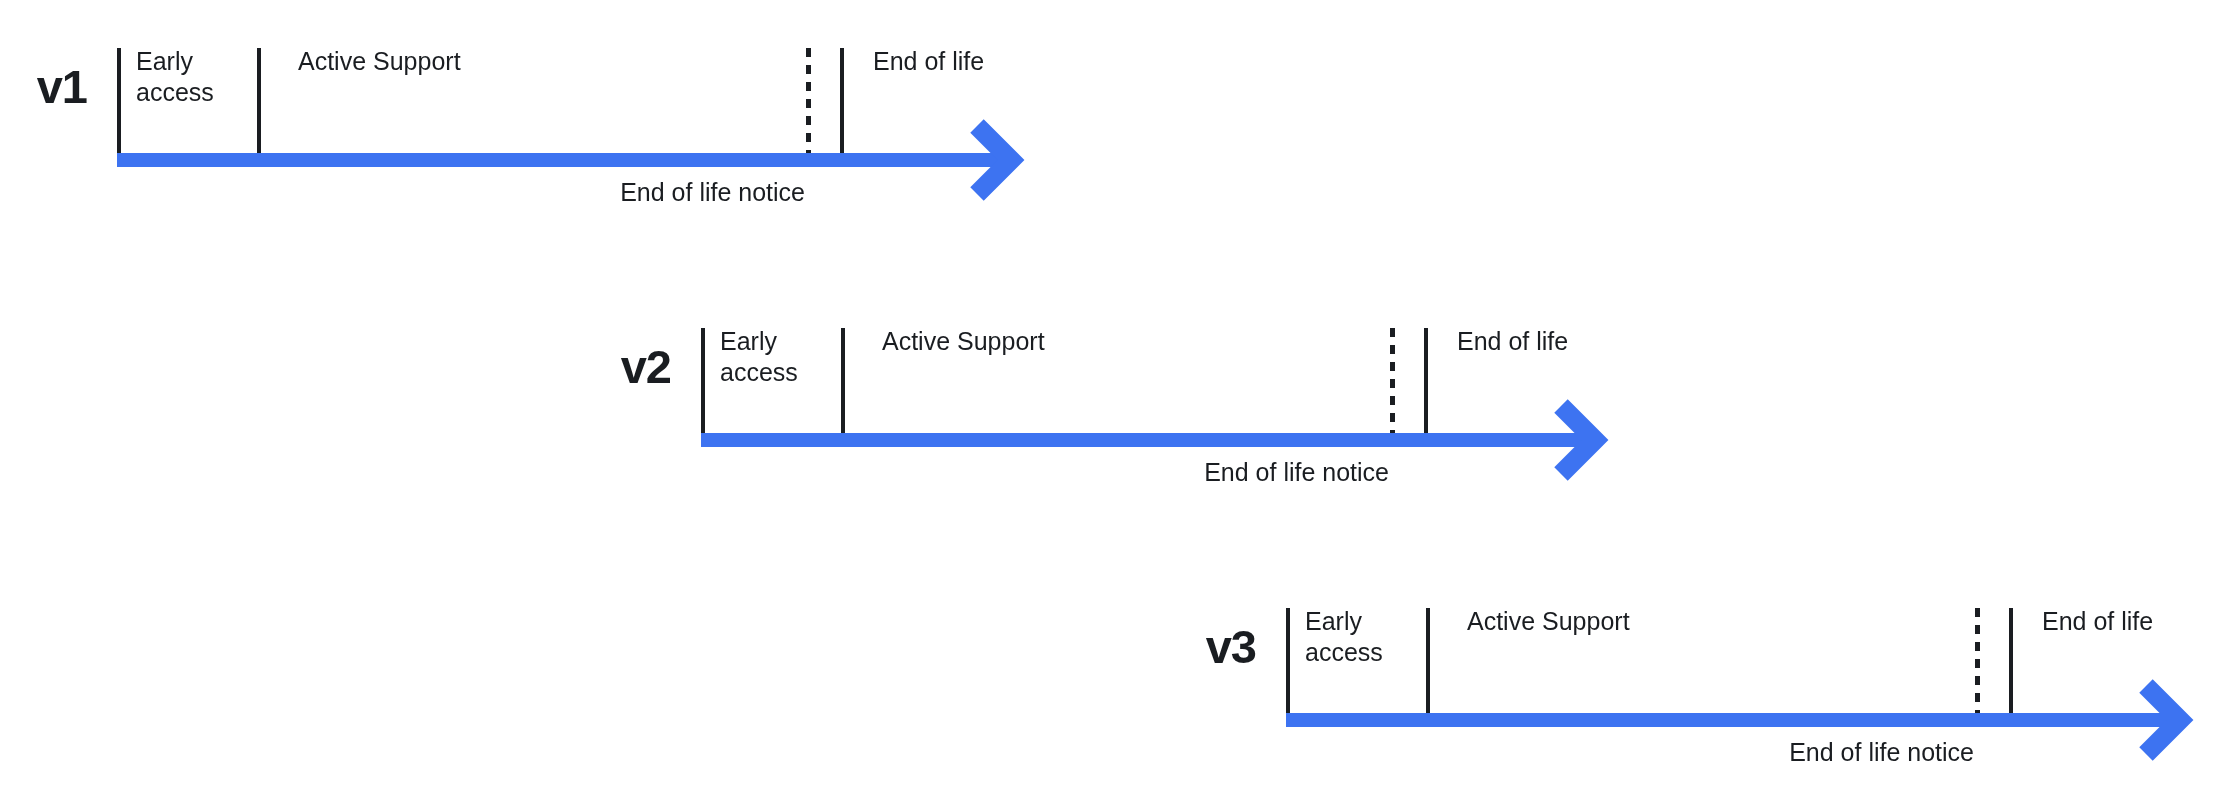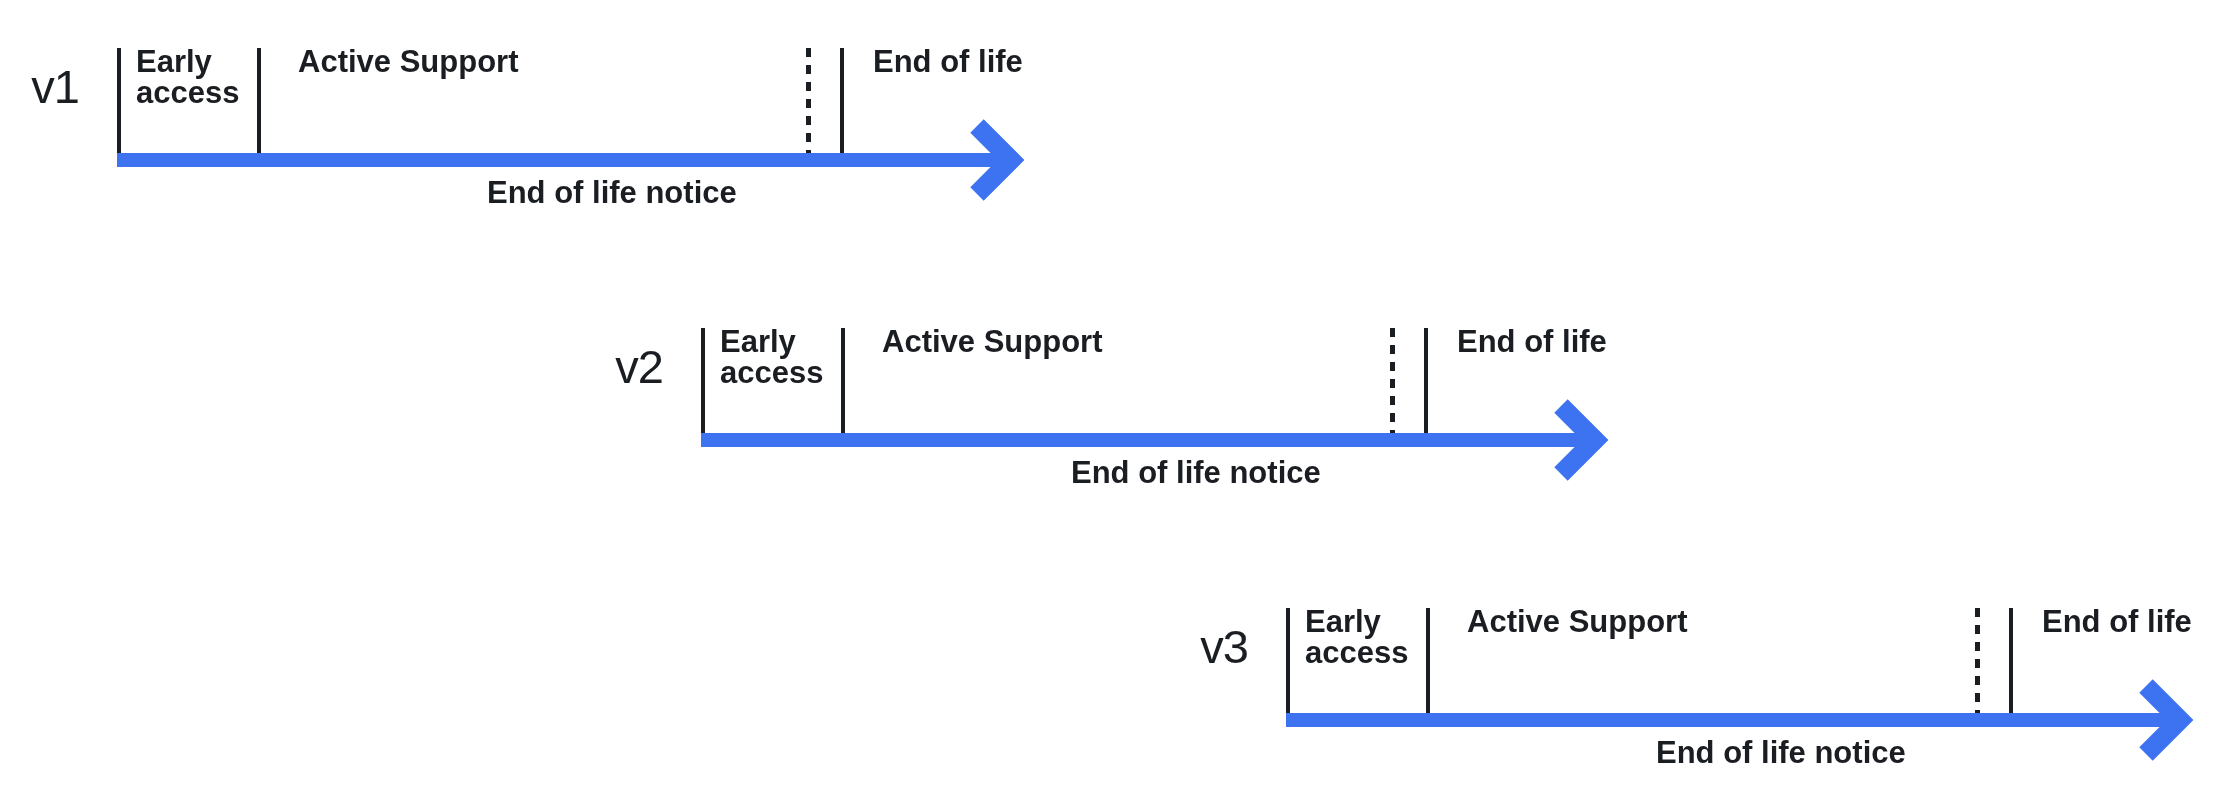--- a/index.html
+++ b/index.html
@@ -17,23 +17,23 @@
   .row {
     position: absolute;
     width: 930px;
     height: 175px;
   }
   .vlabel {
     position: absolute;
     left: -94px;
     top: 18px;
     width: 64px;
-    text-align: center;
+    text-align: right;
     font-size: 47px;
-    font-weight: 400;
+    font-weight: 700;
     line-height: 42px;
     letter-spacing: -1px;
     color: var(--ink, #1a1d21);
     white-space: nowrap;
   }
   .tick {
     position: absolute;
     top: 0;
     width: 4px;
     height: 105px;
@@ -65,29 +65,29 @@
     stroke-width: 14px;
   }
   .arrow .head {
     fill: none;
     stroke: var(--accent, #3d73f1);
     stroke-width: 19px;
     stroke-linejoin: miter;
   }
   .lbl {
     position: absolute;
-    font-size: 31px;
-    font-weight: 700;
+    font-size: 25px;
+    font-weight: 400;
     line-height: 31px;
     color: var(--ink, #1a1d21);
   }
   .lbl.early  { left: 19px;  top: -2px; width: 100px; }
   .lbl.active { left: 161px; top: -2px; white-space: nowrap; margin-left: 20px; }
   .lbl.eol    { left: 744px; top: -2px; white-space: nowrap; margin-left: 12px; }
-  .lbl.notice { left: 370px; top: 129px; width: 318px; white-space: nowrap; }
+  .lbl.notice { left: 370px; top: 129px; width: 318px; text-align: right; white-space: nowrap; }
 </style>
 </head>
 <body>
 
 <div id="canvas">
 
   <div class="row" style="left:117px; top:48px;">
     <div class="vlabel">v1</div>
     <div class="tick t-start"></div>
     <div class="tick t-div"></div>

